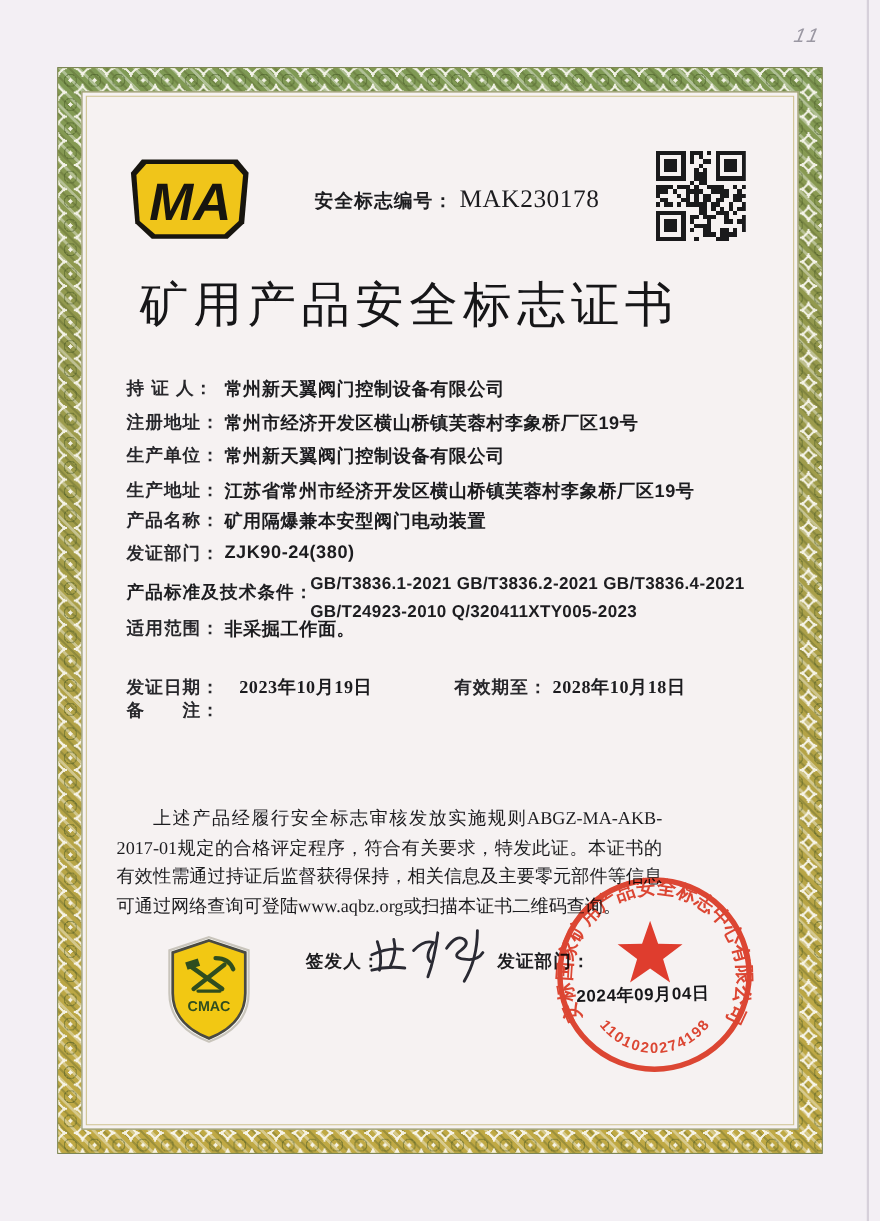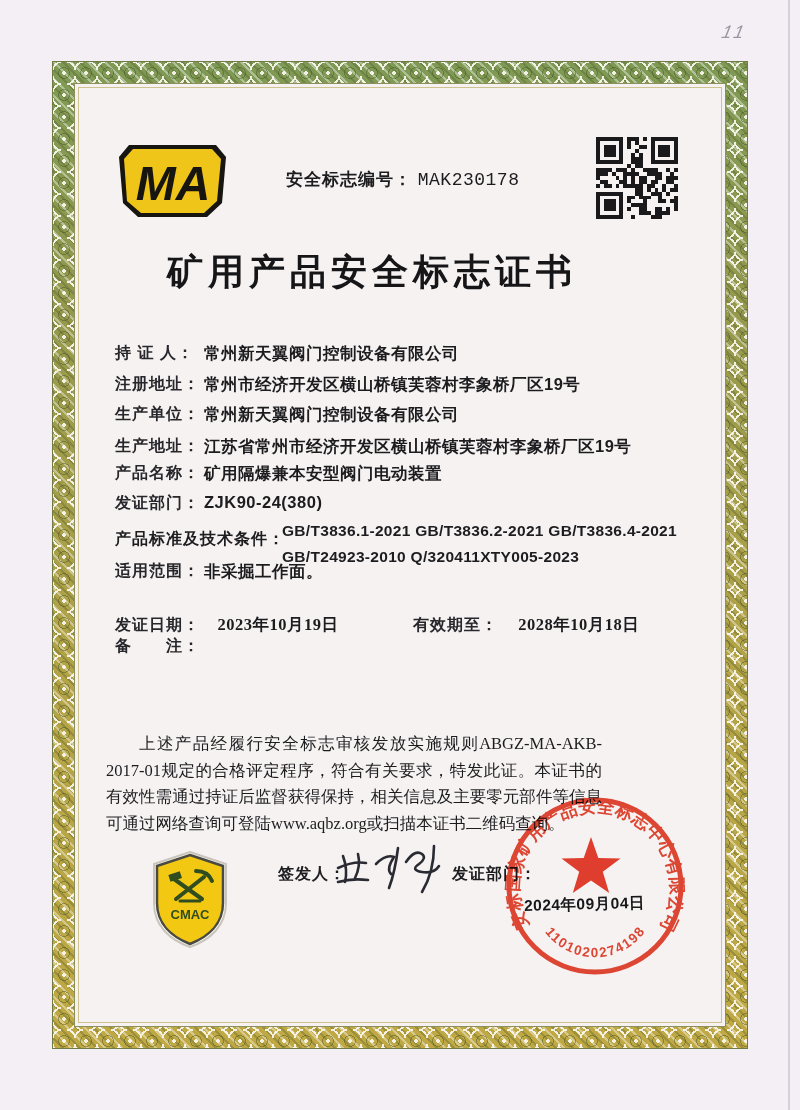--- a/index.html
+++ b/index.html
@@ -16,25 +16,25 @@
     box-shadow:0 0 0 1px #6f7a44;}
   .paper{position:absolute;left:21px;top:21px;right:21px;bottom:21px;background:#f6f2f2;
     border:1px solid #8d905c;
     box-shadow:inset 0 0 0 3px #f6f2f2, inset 0 0 0 4px #cec28f;}
   .scan-edge{position:absolute;top:0;right:10px;width:2px;height:1110px;background:rgba(140,130,150,.28);}
   .handnote{position:absolute;left:722px;top:22px;font-size:18px;color:#9a97a2;
     font-style:italic;transform:skewX(-12deg);letter-spacing:3px;}
   
   .ma-logo{position:absolute;left:116px;top:143px;width:113px;height:76px;}
   .certno{position:absolute;left:286px;top:168px;font-size:17px;font-weight:700;letter-spacing:1px;}
-  .certno .val{font-family:Liberation Mono, monospace;font-size:18px;font-weight:400;letter-spacing:.5px;}
+  .certno .val{font-family:Liberation Serif, serif;font-size:23px;font-weight:400;letter-spacing:.5px;}
   .qr{position:absolute;left:596px;top:137px;width:82px;height:82px;}
   
   .title{position:absolute;left:0;right:56px;top:248px;text-align:center;
-    font-size:36px;font-weight:700;letter-spacing:5px;color:#161618;}
+    font-size:44px;font-weight:400;letter-spacing:5px;color:#161618;}
   
   .row{position:absolute;left:115px;white-space:nowrap;}
   .lbl{display:inline-block;font-weight:700;font-size:16px;letter-spacing:1px;color:#27272b;}
   .val{font-weight:700;font-size:16.5px;color:#1c1c1f;letter-spacing:.5px;}
   .row .val{position:absolute;left:89px;top:0;}
   .std-label{position:absolute;left:115px;top:529px;font-weight:700;font-size:16px;letter-spacing:1px;}
   .std-values{position:absolute;left:282px;top:518px;font-weight:700;font-size:15.5px;line-height:26px;letter-spacing:.3px;white-space:nowrap;}
   .dates-row{position:absolute;left:115px;top:599px;white-space:nowrap;}
   .dates-row .val{margin-left:0;font-family:Liberation Serif, serif;}
   .expiry{margin-left:70px;margin-top:16px;}
@@ -343,21 +343,21 @@
 
   <div class="row" style="top:561px">
     <span class="lbl">适用范围：</span>
     <span class="val">非采掘工作面。</span>
   </div>
 
   <div class="dates-row">
     <span class="lbl">发证日期：</span>
     <span class="val" style="margin-left:13px">2023年10月19日</span>
     <span class="lbl expiry">有效期至：</span>
-    <span class="val" style="margin-left:16px">2028年10月18日</span>
+    <span class="val" style="">2028年10月18日</span>
   </div>
 
   <div class="row" style="top:636px">
     <span class="lbl">备　　注：</span>
   </div>
 
   <div class="statement">上述产品经履行安全标志审核发放实施规则ABGZ-MA-AKB-2017-01规定的合格评定程序，符合有关要求，特发此证。本证书的有效性需通过持证后监督获得保持，相关信息及主要零元部件等信息可通过网络查询可登陆www.aqbz.org或扫描本证书二维码查询。</div>
 
   <svg class="cmac" viewBox="0 0 80 98">
     <path d="M40,1 L76,13 V52 C76,75 60,89 40,96 C20,89 4,75 4,52 V13 Z" fill="#fdfcf8" stroke="#c9c5bc" stroke-width="2"></path>

